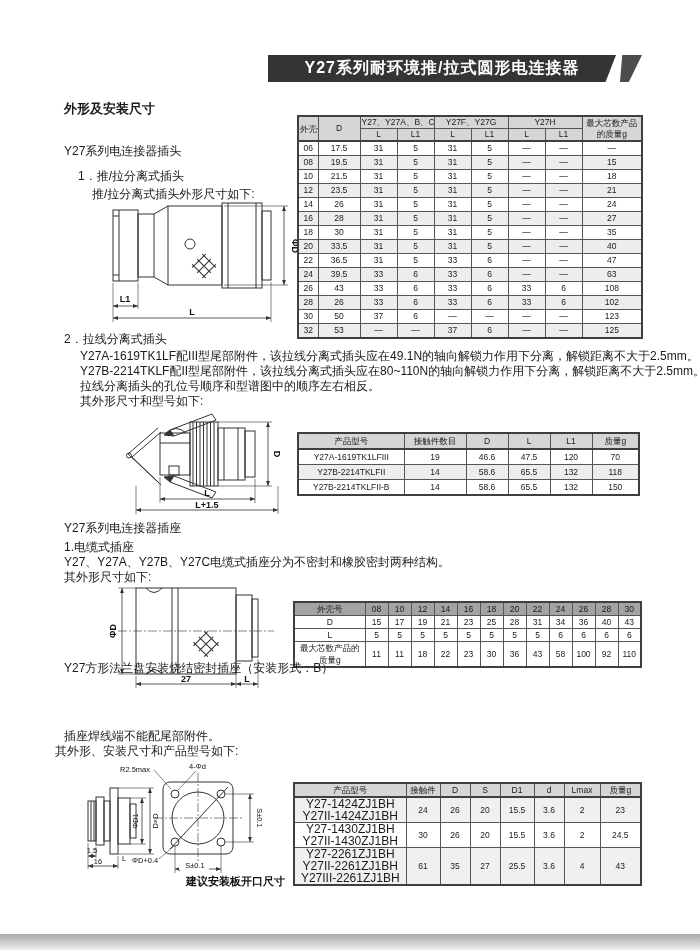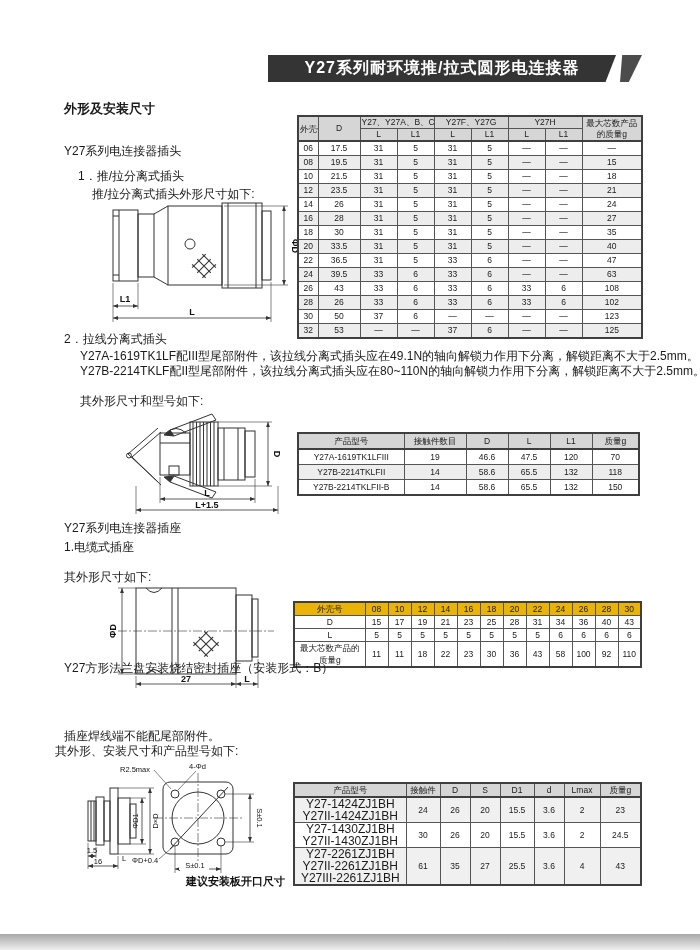--- a/index.html
+++ b/index.html
@@ -18,21 +18,21 @@
   .doc-table{border-collapse:collapse;table-layout:fixed;background:#fff;font-size:8.5px;
              text-align:center;border:2px solid #3f3f3f;}
   .doc-table th,.doc-table td{border:1px solid #555;padding:0 1px;line-height:12px;overflow:hidden;font-weight:normal;}
   .doc-table thead th{background:#d6d6d6;line-height:11px;}
   .doc-table thead{border-bottom:2px solid #3f3f3f;}
   #t1 tbody td{line-height:13px;}
   #t1 tbody tr:nth-child(even){background:#ededed;}
   #t2 tbody tr:nth-child(even){background:#ededed;}
   #t2 td,#t2 th{line-height:14px;}
   #t3 td,#t3 th{line-height:12px;}
-  #t3 tr.hdr th,#t3 tr.hdr td{background:#eab308;}
+  #t3 tr.hdr th,#t3 tr.hdr td{background:#a3a3a3;}
   #t4 tbody tr:nth-child(odd){background:#f0f0f0;}
   #t4 td,#t4 th{line-height:12px;}
   #t4 td div{line-height:12px;font-size:12px;}
   svg text.dim{font-size:9px;fill:#111;font-family:"Liberation Sans","DejaVu Sans",sans-serif;}
   svg text.dim-s{font-size:7.5px;fill:#111;font-family:"Liberation Sans","DejaVu Sans",sans-serif;}
   svg text.note{font-size:11px;font-weight:bold;fill:#111;font-family:"Liberation Sans","DejaVu Sans",sans-serif;}
   .footer-bar{position:absolute;left:0;top:934px;width:700px;height:16px;
               background:linear-gradient(180deg,#a8a8a8,#eeeeee);}
 </style>
 </head>
@@ -91,20 +91,21 @@
       </g>
     </g>
     <text class="dim" style="font-weight:bold" text-anchor="middle" x="33" y="102">L1</text>
     <text class="dim" style="font-weight:bold" text-anchor="middle" x="100" y="115">L</text>
     <text class="dim" style="font-weight:bold" text-anchor="middle" x="200" y="46" transform="rotate(90 200 46)">ΦD</text>
   </svg>
 
   <div class="abs txt" style="left:64px;top:331px">2．拉线分离式插头</div>
   <div class="abs txt" style="left:80px;top:348px">Y27A-1619TK1LF配III型尾部附件，该拉线分离式插头应在49.1N的轴向解锁力作用下分离，解锁距离不大于2.5mm。</div>
   <div class="abs txt" style="left:80px;top:363px">Y27B-2214TKLF配II型尾部附件，该拉线分离式插头应在80~110N的轴向解锁力作用下分离，解锁距离不大于2.5mm。</div>
+  <div class="abs txt" style="left:80px;top:378px">拉线分离插头的孔位号顺序和型谱图中的顺序左右相反。</div>
   <div class="abs txt" style="left:80px;top:393px">其外形尺寸和型号如下:</div>
 
   <svg class="abs" style="left:66px;top:408px" width="225" height="108" viewBox="0 0 225 108">
     <g stroke="#333" fill="none" stroke-width="1">
       <path d="M92 20 L62 46 M95 24 L66 49 M62 46 L92 74 M66 49 L95 77"></path>
       <circle cx="63" cy="47.5" r="2.5"></circle>
       <rect x="94" y="25" width="30" height="42"></rect>
       <path d="M100 25 q10 -9 20 0"></path>
       <line x1="94" y1="35" x2="124" y2="35"></line>
       <rect x="103" y="58" width="10" height="9"></rect>
@@ -179,20 +180,21 @@
           <td>58.6</td>
           <td>65.5</td>
           <td>132</td>
           <td>150</td>
         </tr>
       </tbody>
     </table>
 
   <div class="abs h-sec" style="left:64px;top:520px">Y27系列电连接器插座</div>
   <div class="abs txt" style="left:64px;top:539px">1.电缆式插座</div>
+  <div class="abs txt" style="left:64px;top:554px">Y27、Y27A、Y27B、Y27C电缆式插座分为不密封和橡胶密封两种结构。</div>
   <div class="abs txt" style="left:64px;top:569px">其外形尺寸如下:</div>
 
   <svg class="abs" style="left:88px;top:582px" width="195" height="112" viewBox="0 0 195 112">
     <g stroke="#333" fill="none" stroke-width="1">
       <rect x="48" y="6" width="100" height="86"></rect>
       <path d="M58 6 q8 9 16 0 M58 92 q8 -9 16 0"></path>
       <line x1="84" y1="6" x2="84" y2="92"></line>
       <line x1="90" y1="6" x2="90" y2="92"></line>
       <rect x="148" y="13" width="16" height="66"></rect>
       <rect x="164" y="17" width="6" height="58"></rect>

